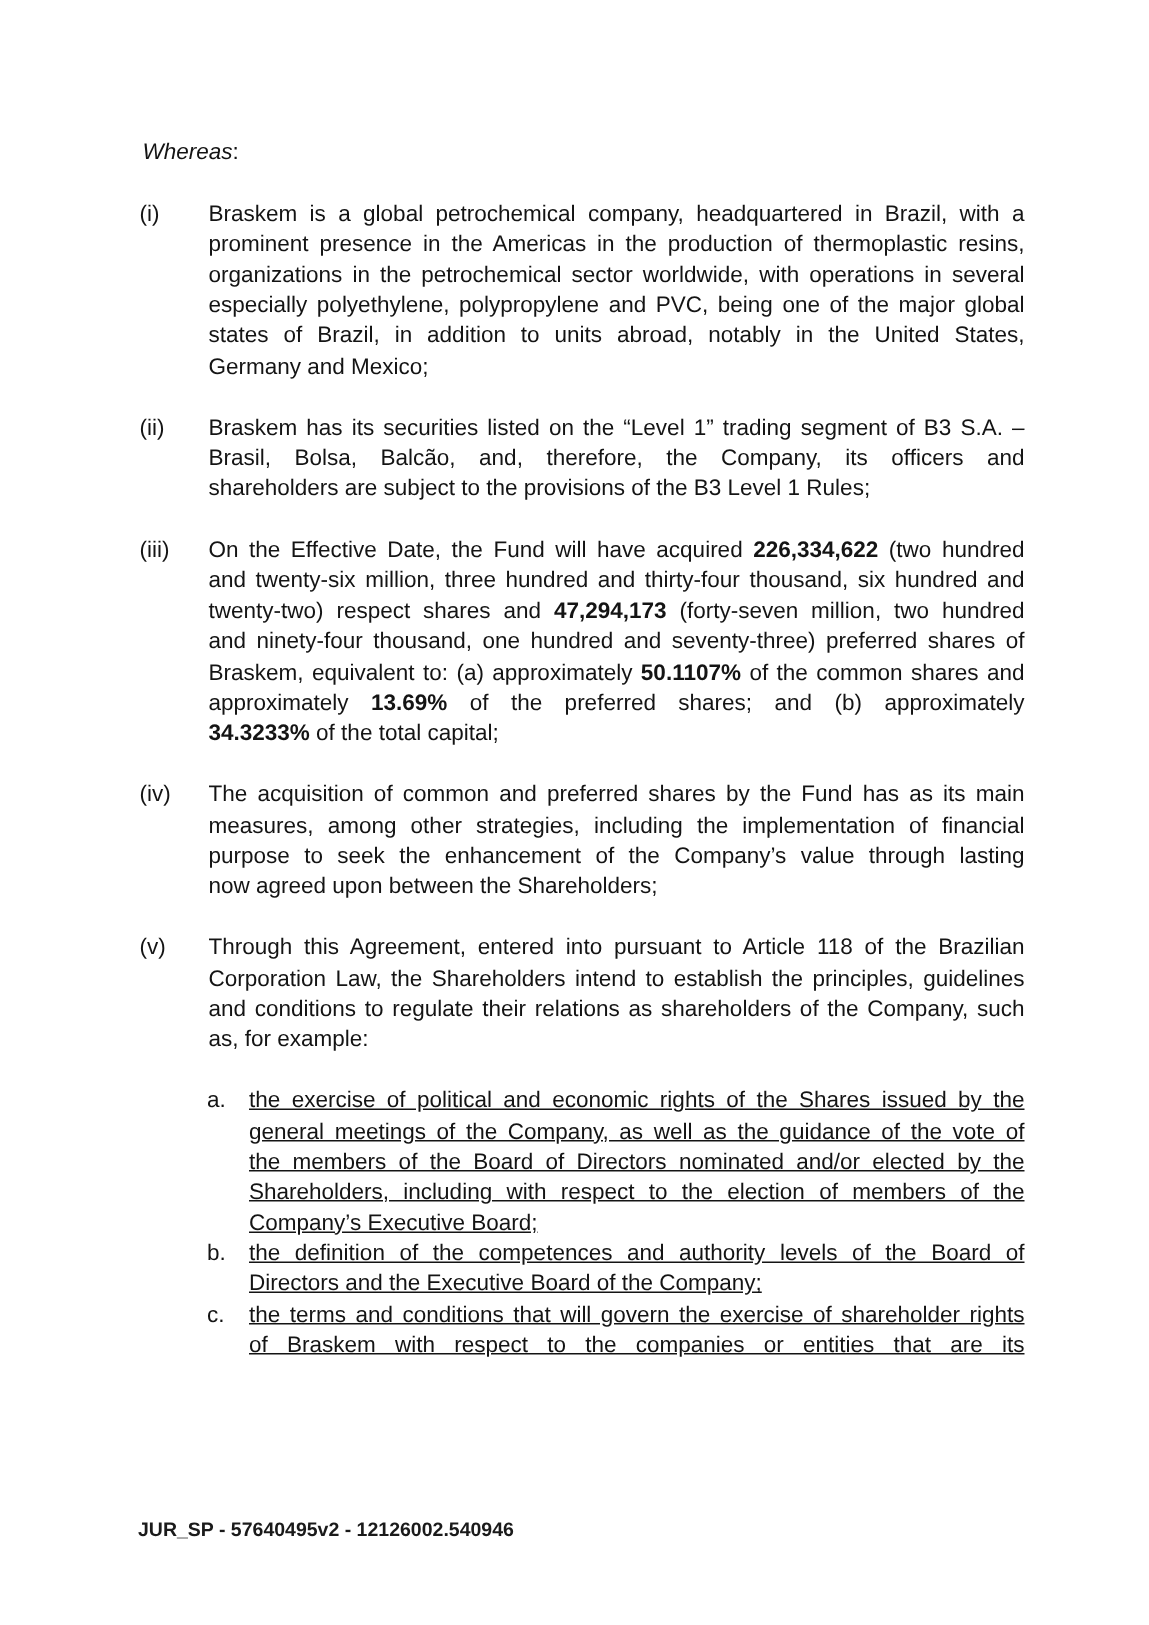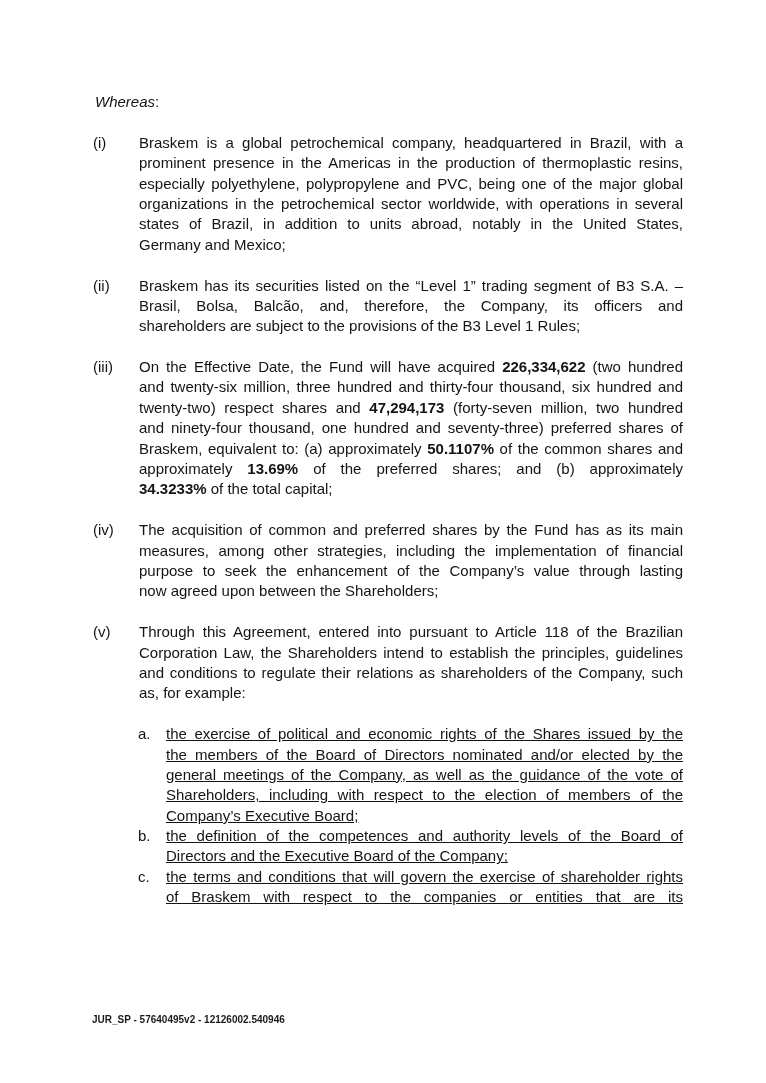--- a/index.html
+++ b/index.html
@@ -16,40 +16,40 @@
   .recital > .body { margin-left: 139px; width: 544px; }
   .ln { text-align: justify; text-align-last: justify; height: 20.4px; }
   .ln.last { text-align-last: left; }
   .ln b { font-weight: bold; }
   .sublist { margin-top: 20.4px; }
   .sub { position: relative; }
   .sub > .label { position: absolute; left: 138px; top: 0; }
   .sub > .body { margin-left: 166px; width: 517px; text-decoration: underline; }
   .footer {
     position: absolute; left: 92px; top: 1014px;
-    font-size: 10px; line-height: 12px; font-weight: bold; color: #1a1a1a;
+    font-size: 13px; line-height: 12px; font-weight: bold; color: #1a1a1a;
     white-space: nowrap;
   }
 </style>
 </head>
 <body>
 
 <div class="doc">
 
   <div class="heading">
     <i>Whereas</i><span>:</span>
   </div>
 
   <div class="recital">
     <span class="label">(i)</span>
     <div class="body">
       <div class="ln">Braskem is a global petrochemical company, headquartered in Brazil, with a</div>
       <div class="ln">prominent presence in the Americas in the production of thermoplastic resins,</div>
+      <div class="ln">organizations in the petrochemical sector worldwide, with operations in several</div>
       <div class="ln">especially polyethylene, polypropylene and PVC, being one of the major global</div>
-      <div class="ln">organizations in the petrochemical sector worldwide, with operations in several</div>
       <div class="ln">states of Brazil, in addition to units abroad, notably in the United States,</div>
       <div class="ln last">Germany and Mexico;</div>
     </div>
   </div>
 
   <div class="recital">
     <span class="label">(ii)</span>
     <div class="body">
       <div class="ln">Braskem has its securities listed on the “Level 1” trading segment of B3 S.A. –</div>
       <div class="ln">Brasil, Bolsa, Balcão, and, therefore, the Company, its officers and</div>
@@ -87,22 +87,22 @@
       <div class="ln">Corporation Law, the Shareholders intend to establish the principles, guidelines</div>
       <div class="ln">and conditions to regulate their relations as shareholders of the Company, such</div>
       <div class="ln last">as, for example:</div>
     </div>
 
     <div class="sublist">
       <div class="sub">
         <span class="label">a.</span>
         <div class="body">
           <div class="ln">the exercise of political and economic rights of the Shares issued by the</div>
+          <div class="ln">general meetings of the Company, as well as the guidance of the vote of</div>
           <div class="ln">the members of the Board of Directors nominated and/or elected by the</div>
-          <div class="ln">general meetings of the Company, as well as the guidance of the vote of</div>
           <div class="ln">Shareholders, including with respect to the election of members of the</div>
           <div class="ln last">Company’s Executive Board;</div>
         </div>
       </div>
       <div class="sub">
         <span class="label">b.</span>
         <div class="body">
           <div class="ln">the definition of the competences and authority levels of the Board of</div>
           <div class="ln last">Directors and the Executive Board of the Company;</div>
         </div>

